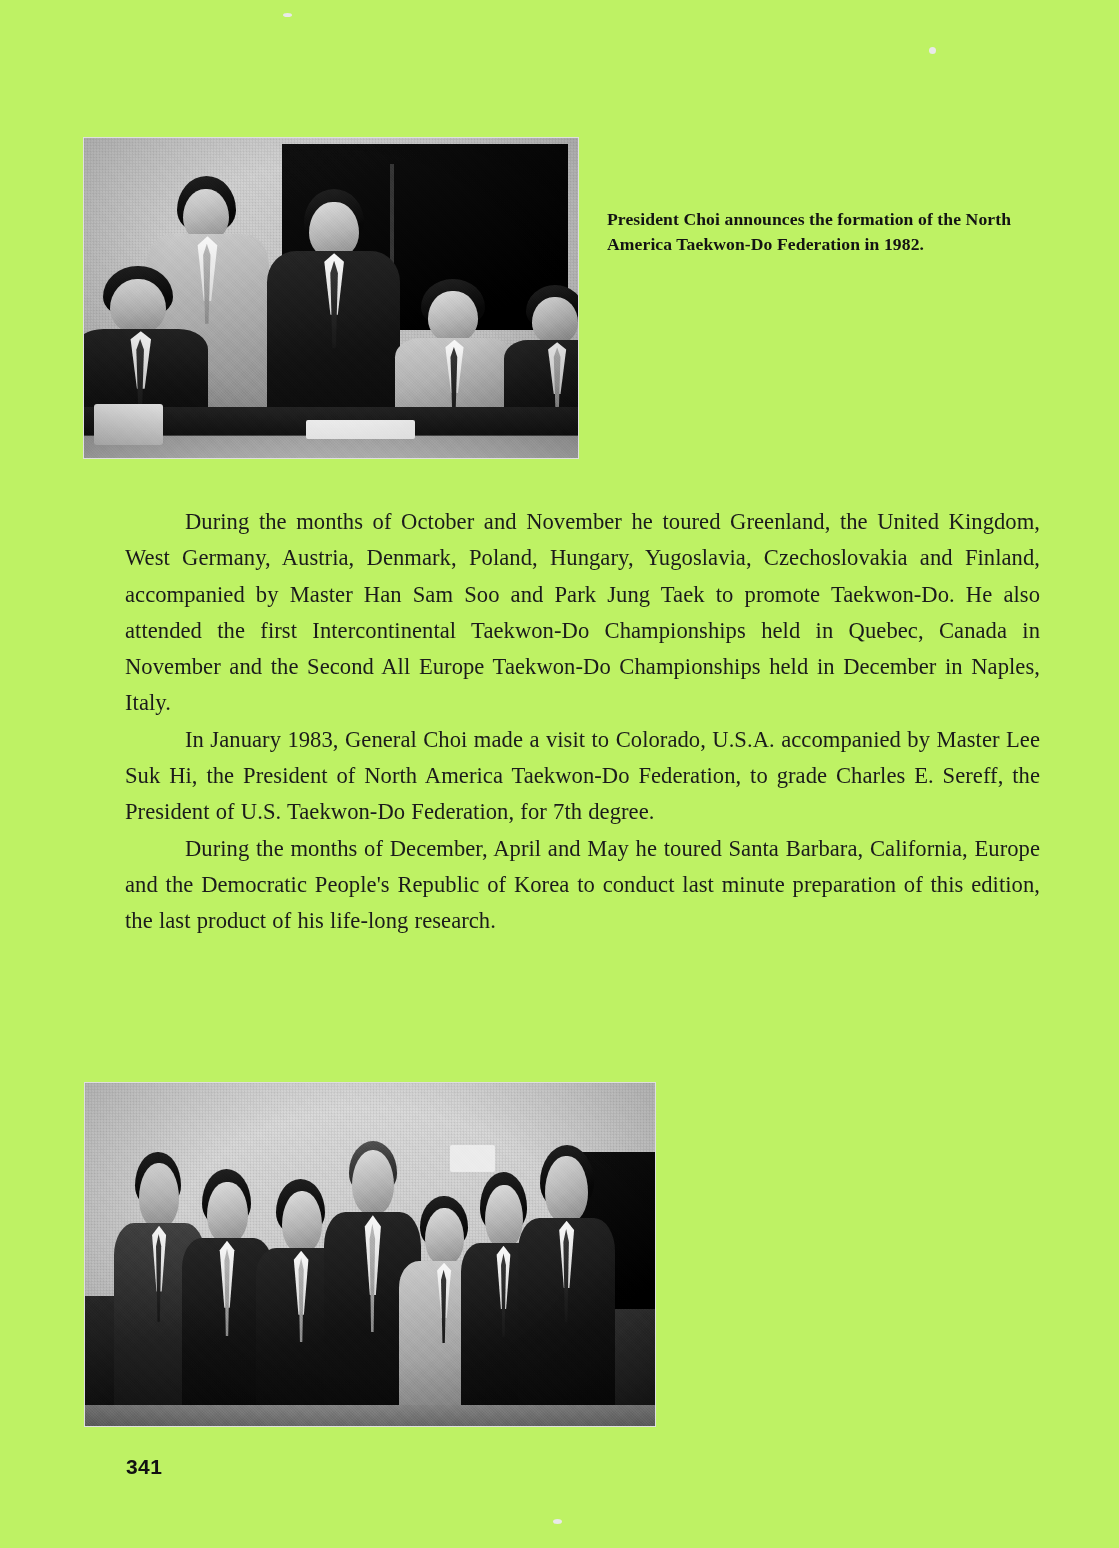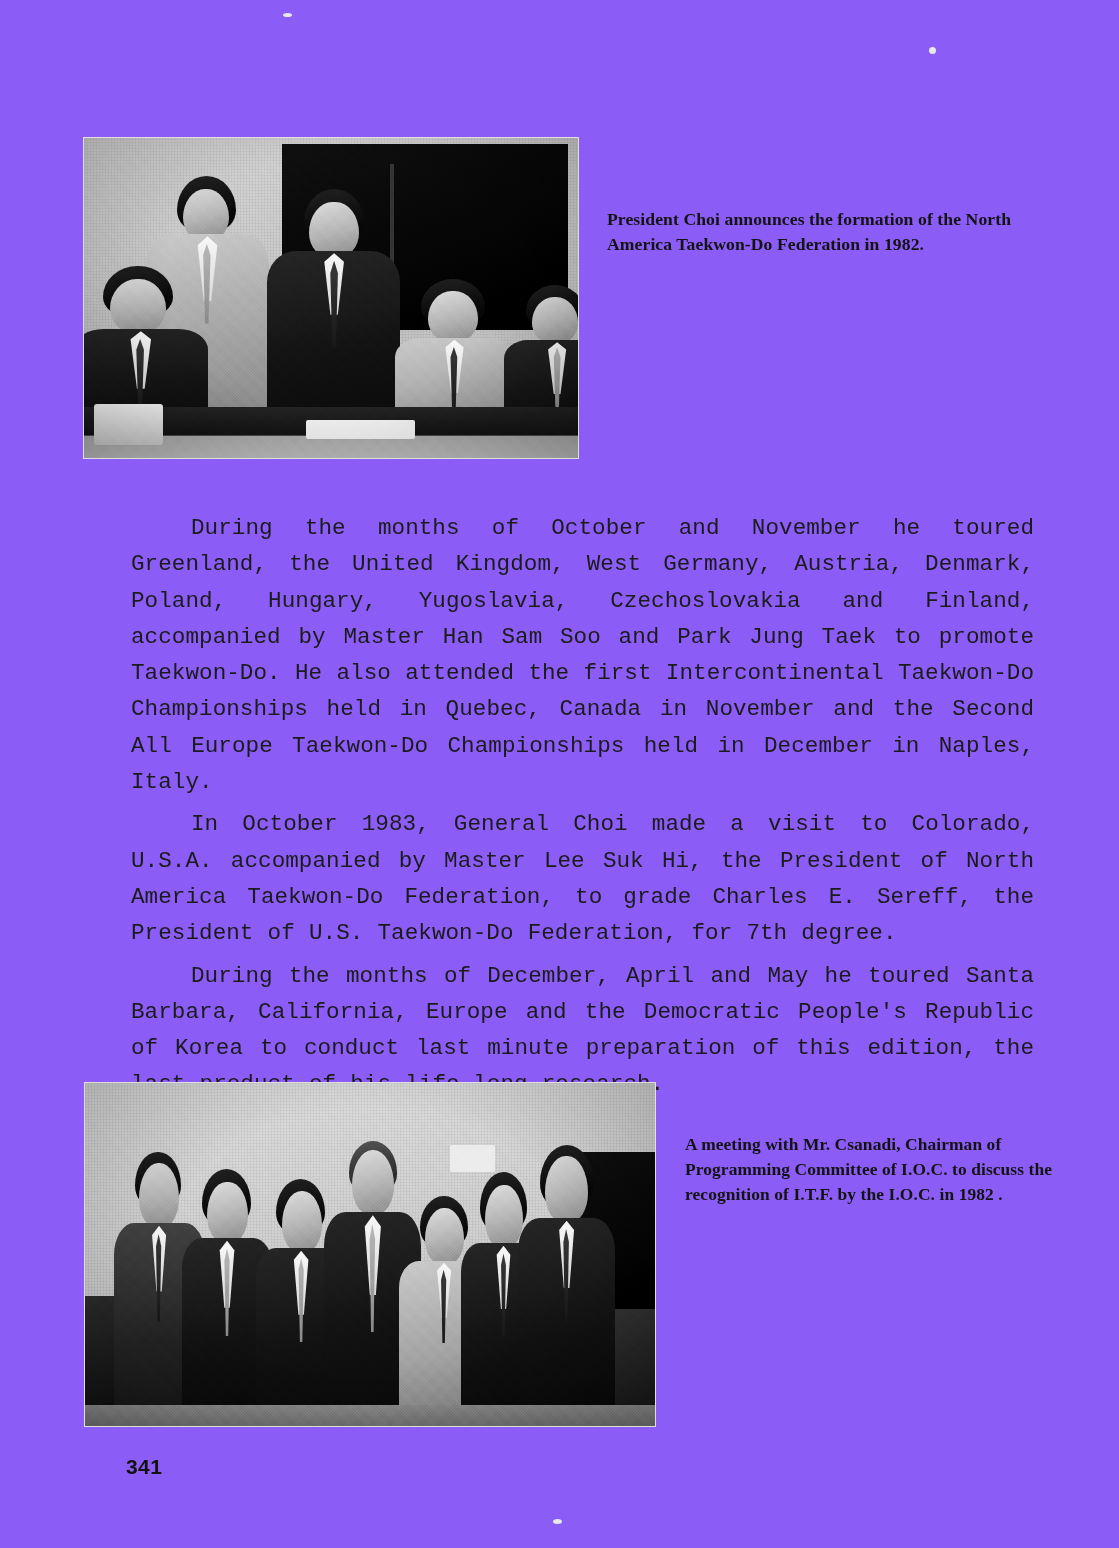--- a/index.html
+++ b/index.html
@@ -12,21 +12,21 @@
     background: #fdfdfd;
     font-family: "Liberation Sans", sans-serif;
     overflow: hidden;
     position: relative;
   }
 
   .page {
     position: relative;
     width: 1119px;
     height: 1548px;
-    background: #8b5cf6;
+    background: #bef264;
   }
 
   
   .photo {
     position: absolute;
     overflow: hidden;
     background: #8a8a8a;
     filter: grayscale(100%) contrast(108%);
   }
 
@@ -150,22 +150,22 @@
   }
 
   
   #body-text {
     position: absolute;
     left: 125px;
     top: 504px;
     width: 915px;
   }
   .para {
-    margin: 6px;
-    font-family: Liberation Mono, monospace;
+    margin: 0;
+    font-family: Liberation Serif, serif;
     font-size: 22.6px;
     line-height: 36.3px;
     color: #1b1b1b;
     text-align: justify;
     text-indent: 60px;
     letter-spacing: .05px;
     word-spacing: .5px;
   }
   .para:last-child { text-align: justify; }
 
@@ -247,21 +247,21 @@
 
       <div class="grain"></div>
       <div class="vignette"></div>
     </div>
   </div>
 
   <div class="caption" id="caption-top">President Choi announces the formation of the North America Taekwon-Do Federation in 1982.</div>
 
   <div id="body-text">
     <p class="para">During the months of October and November he toured Greenland, the United Kingdom, West Germany, Austria, Denmark, Poland, Hungary, Yugoslavia, Czechoslovakia and Finland, accompanied by Master Han Sam Soo and Park Jung Taek to promote Taekwon-Do. He also attended the first Intercontinental Taekwon-Do Championships held in Quebec, Canada in November and the Second All Europe Taekwon-Do Championships held in December in Naples, Italy.</p>
-    <p class="para">In October 1983, General Choi made a visit to Colorado, U.S.A. accompanied by Master Lee Suk Hi, the President of North America Taekwon-Do Federation, to grade Charles E. Sereff, the President of U.S. Taekwon-Do Federation, for 7th degree.</p>
+    <p class="para">In January 1983, General Choi made a visit to Colorado, U.S.A. accompanied by Master Lee Suk Hi, the President of North America Taekwon-Do Federation, to grade Charles E. Sereff, the President of U.S. Taekwon-Do Federation, for 7th degree.</p>
     <p class="para">During the months of December, April and May he toured Santa Barbara, California, Europe and the Democratic People's Republic of Korea to conduct last minute preparation of this edition, the last product of his life-long research.</p>
   </div>
 
   <div class="photo" id="photo-bottom">
     <div class="photo-inner">
       <div class="wall" style="background:
         repeating-linear-gradient(90deg, rgba(0,0,0,0.04) 0 1px, rgba(255,255,255,0.02) 1px 3px),
         repeating-linear-gradient(0deg, rgba(0,0,0,0.035) 0 1px, rgba(255,255,255,0.02) 1px 3px),
         linear-gradient(175deg, #d6d4cf 0%, #c9c7c2 50%, #b8b6b1 100%);"></div>
 
@@ -328,20 +328,19 @@
         <div class="tie" style="left:43%; top:30%; width:13%; height:33%;"></div>
       </div>
 
       <div style="position:absolute; left:0; top:94%; width:100%; height:8%; background:linear-gradient(180deg,#8e8c87,#6f6d69);"></div>
 
       <div class="grain"></div>
       <div class="vignette"></div>
     </div>
   </div>
 
-  <div class="caption" id="caption-bottom">A meeting with Mr. Csanadi, Chairman of Programming Committee of I.O.C. to discuss the recognition of I.T.F. by the I.O.C. in 1982 .</div>
 
   <div id="page-number">341</div>
 
   <div class="speckle" style="left:283px; top:13px; width:9px; height:4px;"></div>
   <div class="speckle" style="left:929px; top:47px; width:7px; height:7px;"></div>
   <div class="speckle" style="left:553px; top:1519px; width:9px; height:5px;"></div>
 </div>
 
 </body></html>

